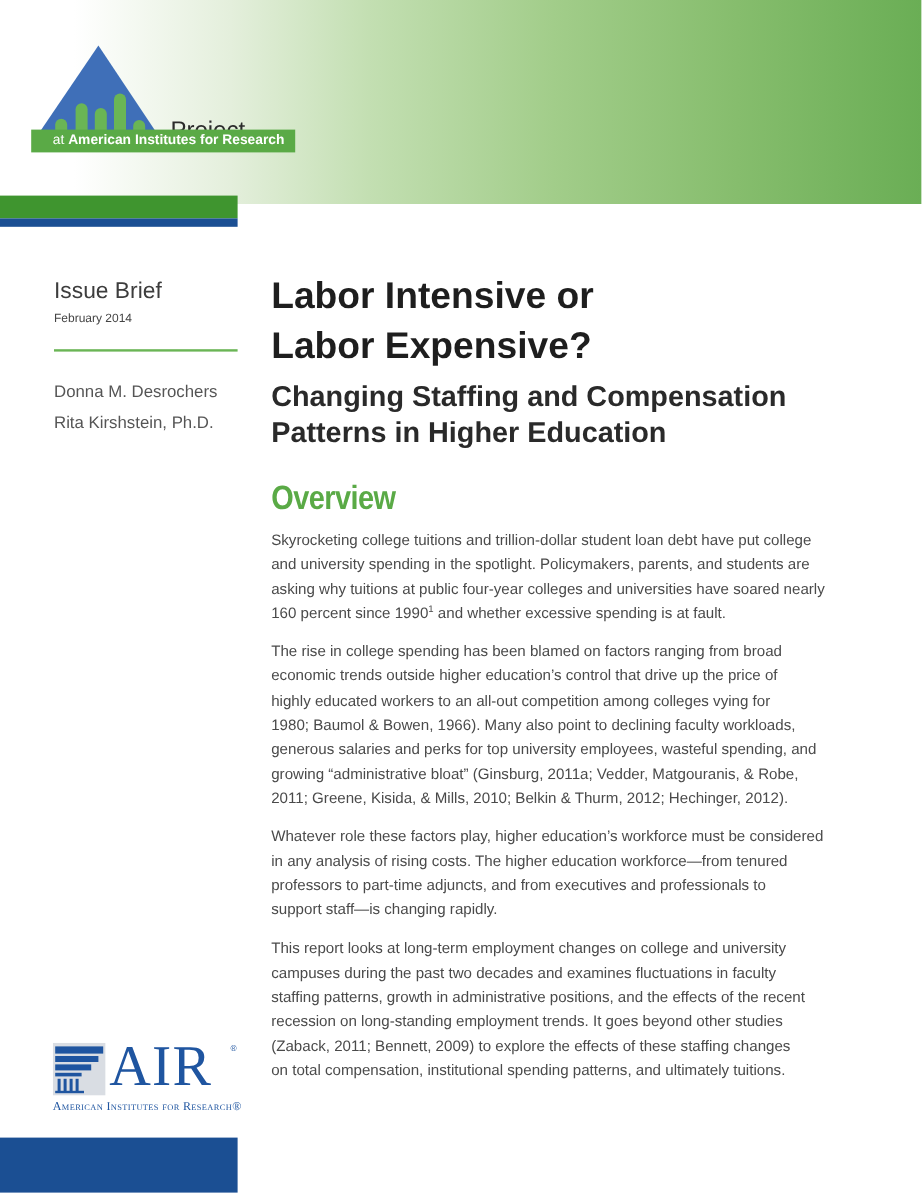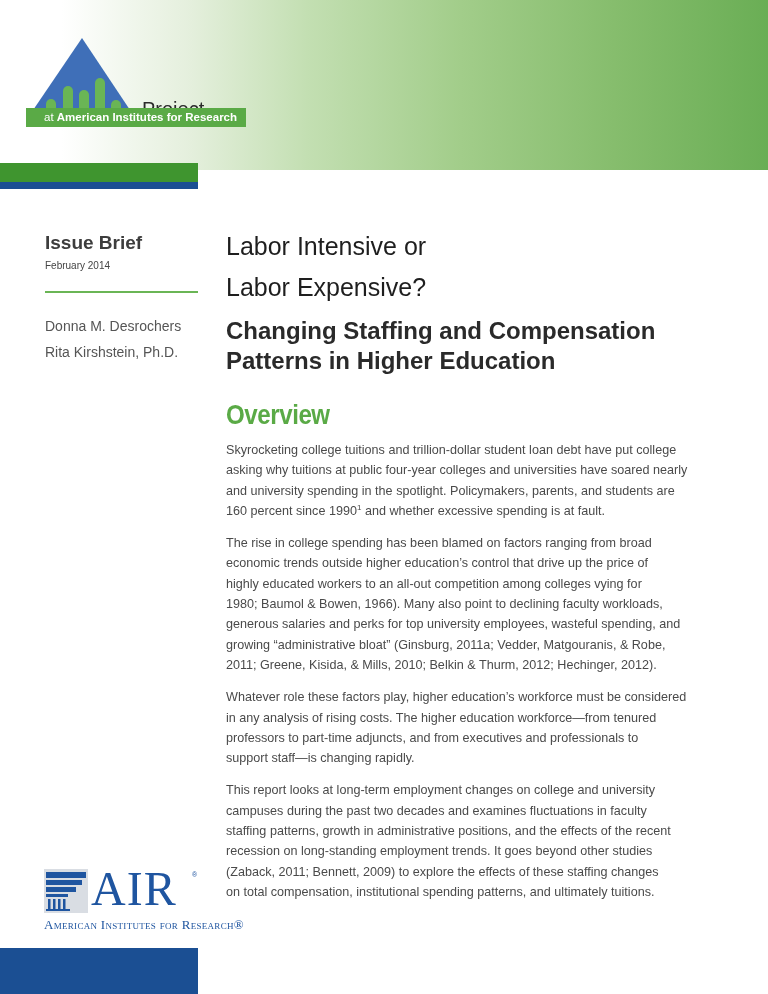--- a/index.html
+++ b/index.html
@@ -25,50 +25,50 @@
       background: #5aaa46; color: #fff; font-size: 11.5px; line-height: 19px; padding-left: 18px;
       white-space: nowrap;
     }
     .logo-banner .at { font-weight: normal; }
     .logo-banner .org { font-weight: bold; }
 
     .stripe-green { position: absolute; left: 0; top: 163px; width: 198px; height: 19px; background: #3f952f; }
     .stripe-blue  { position: absolute; left: 0; top: 182px; width: 198px; height: 7px; background: #1b4f93; }
 
     .sidebar { position: absolute; left: 45px; top: 232px; width: 155px; }
-    .issue-brief { font-size: 19px; font-weight: bold; color: #3d3d3d; }
+    .issue-brief { font-size: 19px; font-weight: normal; color: #3d3d3d; }
     .date { font-size: 10px; color: #444; margin-top: 6px; }
     .divider { height: 2px; background: #6ab555; margin-top: 20px; width: 153px; }
     .author { font-size: 14px; color: #555; }
     .author1 { position: absolute; top: 86px; left: 0; white-space: nowrap; }
     .author2 { position: absolute; top: 112px; left: 0; white-space: nowrap; }
 
     .main { position: absolute; left: 226px; top: 226px; width: 520px; }
-    .title { font-size: 25px; font-weight: normal; color: #1e1e1e; line-height: 41px; }
+    .title { font-size: 31px; font-weight: bold; color: #1e1e1e; line-height: 41px; }
     .subtitle { font-size: 24px; color: #2a2a2a; line-height: 30px; margin-top: 8px; }
     .section-heading {
       font-family: "Liberation Sans", sans-serif;
       font-size: 28px; color: #5aaa46; margin-top: 22px; line-height: 34px;
       transform: scaleX(0.86); transform-origin: left center; letter-spacing: -0.5px;
     }
     .body-para { font-size: 12.6px; color: #4a4a4a; line-height: 20.3px; margin-top: 8px; white-space: nowrap; }
     .body-para + .body-para { margin-top: 12px; }
     .body-para .line { display: block; }
     .sup { font-size: 8px; vertical-align: super; line-height: 0; }
 
     .air-logo { position: absolute; left: 44px; top: 869px; width: 160px; height: 60px; }
     .air-mark { position: absolute; left: 0; top: 0; }
     .air-letters {
       position: absolute; left: 47px; top: -8px;
       font-family: "Liberation Serif", serif; font-size: 48px; color: #1f55a0; letter-spacing: 1px;
     }
     .air-reg { position: absolute; left: 148px; top: 2px; font-size: 7px; color: #1f55a0; }
     .air-name {
       position: absolute; left: 0; top: 48px; font-family: "Liberation Serif", serif;
-      font-size: 13px; color: #1f55a0; letter-spacing: 0.3px; white-space: nowrap; font-variant: small-caps;
+      font-size: 10px; color: #1f55a0; letter-spacing: 0.3px; white-space: nowrap; font-variant: small-caps;
     }
 
     .footer-blue { position: absolute; left: 0; top: 948px; width: 198px; height: 46px; background: #1b4f93; }
   </style>
 </head>
 <body>
 
 <div class="header-gradient"></div>
 
 <div class="logo">
@@ -102,22 +102,22 @@
     <span style="display:block">Labor Expensive?</span>
   </h1>
   <h2 class="subtitle">
     <span style="display:block">Changing Staffing and Compensation</span>
     <span style="display:block">Patterns in Higher Education</span>
   </h2>
   <h3 class="section-heading">Overview</h3>
 
   <p class="body-para">
     <span class="line">Skyrocketing college tuitions and trillion-dollar student loan debt have put college</span>
+    <span class="line">and university spending in the spotlight. Policymakers, parents, and students are</span>
     <span class="line">asking why tuitions at public four-year colleges and universities have soared nearly</span>
-    <span class="line">and university spending in the spotlight. Policymakers, parents, and students are</span>
     <span class="line"><span>160 percent since 1990</span><span class="sup">1</span><span> and whether excessive spending is at fault.</span></span>
   </p>
 
   <p class="body-para">
     <span class="line">The rise in college spending has been blamed on factors ranging from broad</span>
     <span class="line">economic trends outside higher education’s control that drive up the price of</span>
     <span class="line">highly educated workers to an all-out competition among colleges vying for</span>
     <span class="line">1980; Baumol &amp; Bowen, 1966). Many also point to declining faculty workloads,</span>
     <span class="line">generous salaries and perks for top university employees, wasteful spending, and</span>
     <span class="line">growing “administrative bloat” (Ginsburg, 2011a; Vedder, Matgouranis, &amp; Robe,</span>

